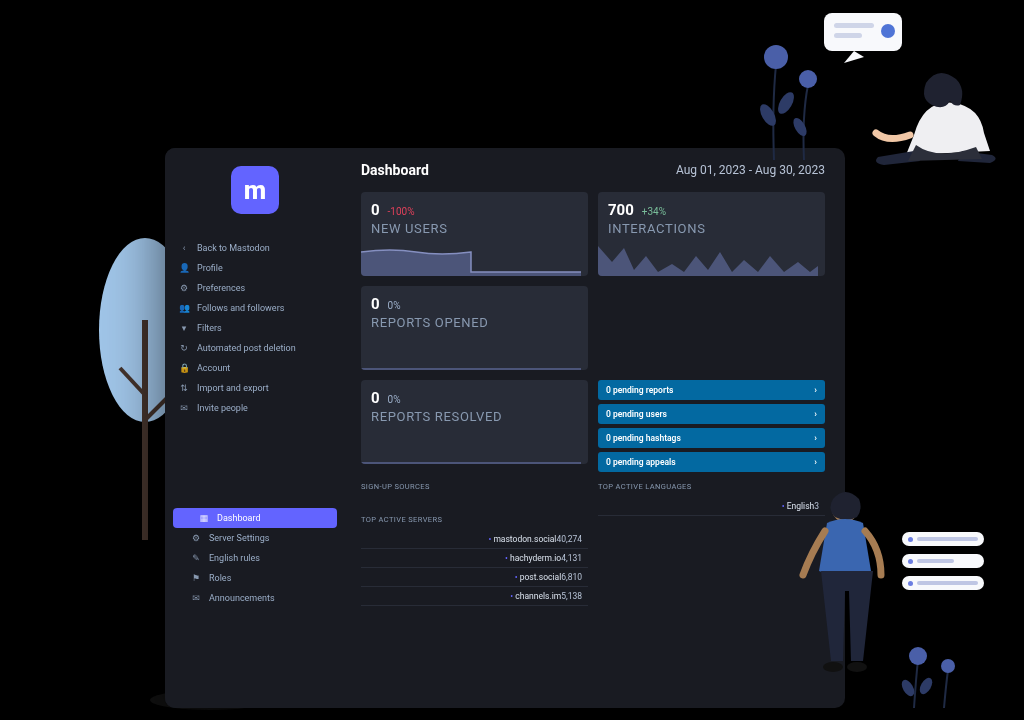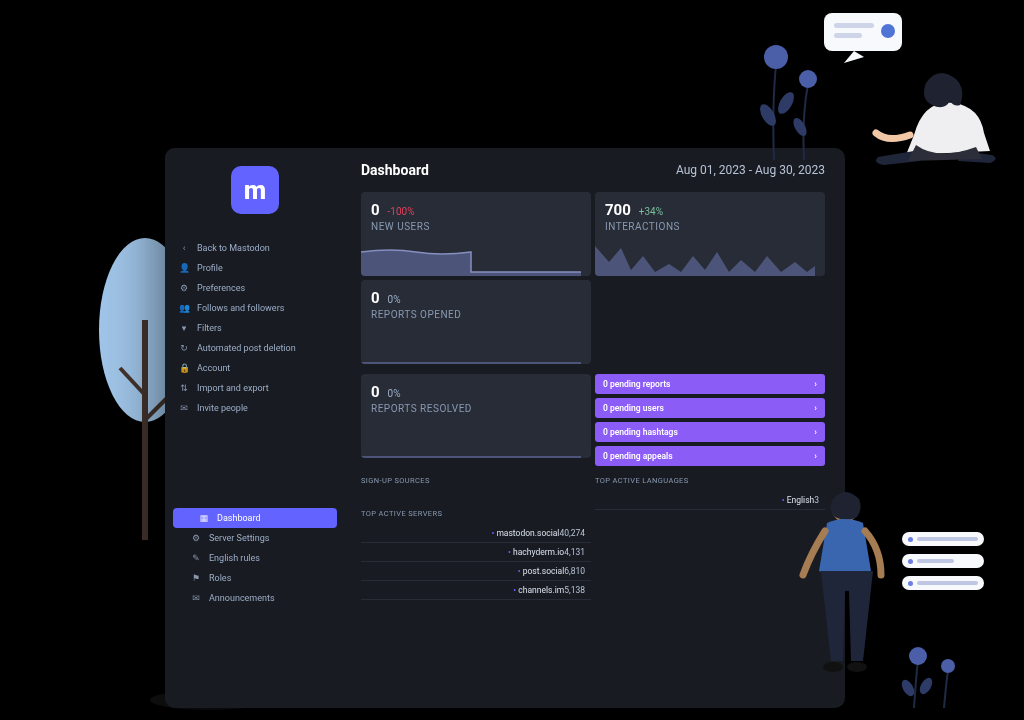--- a/index.html
+++ b/index.html
@@ -79,52 +79,52 @@
     justify-content: space-between;
     align-items: center;
     color: #fff;
     margin-bottom: 14px;
   }
   .header .title { font-weight: 700; font-size: 14px; }
   .header .dates { font-size: 12px; color: #b7c3d6; }
   .grid2 {
     display: grid;
     grid-template-columns: 1fr 1fr;
-    gap: 4px;
+    gap: 10px;
     align-items: start;
   }
   .card {
     background: #282c37;
     border-radius: 4px;
     padding: 8px 10px 0 10px;
     position: relative;
     overflow: hidden;
     color: #9baec8;
     height: 76px;
   }
   .card .metric { color: #fff; font-size: 15px; font-weight: 700; display:inline-block; }
   .card .delta { font-size: 10px; margin-left: 4px; }
   .delta.down { color: #df405a; }
   .delta.up { color: #79bd9a; }
-  .card .label { font-size: 10px; letter-spacing: .05em; margin-top: 2px; color: #8899b0; text-transform: uppercase; }
+  .card .label { font-size: 13px; letter-spacing: .05em; margin-top: 2px; color: #8899b0; text-transform: uppercase; }
   .spark {
     position: absolute;
     left: 0; right: 0; bottom: 0;
     height: 34px;
   }
   .section-label {
     font-size: 7.5px;
     letter-spacing: .05em;
     color: #8899b0;
     text-transform: uppercase;
     margin: 10px 0 6px 0;
   }
   .pending-list { display: flex; flex-direction: column; gap: 4px; }
   .pending-item {
-    background: #8b5cf6;
+    background: #0369a1;
     color: #fff;
     font-size: 8.5px;
     font-weight: 600;
     border-radius: 3px;
     padding: 5px 8px;
     display: flex;
     justify-content: space-between;
     align-items: center;
     cursor: pointer;
   }

